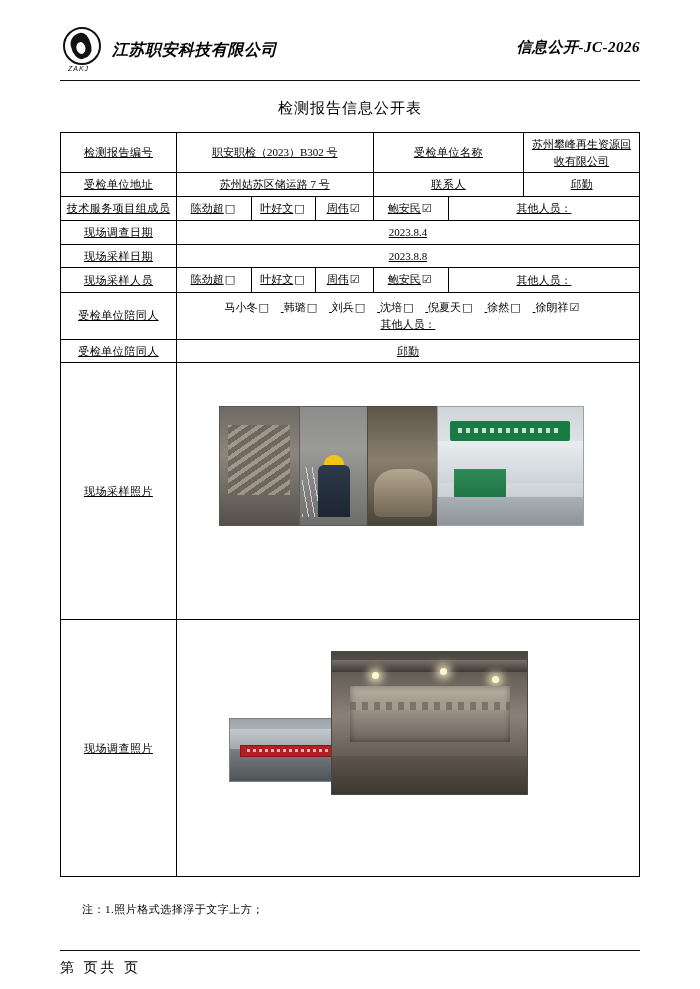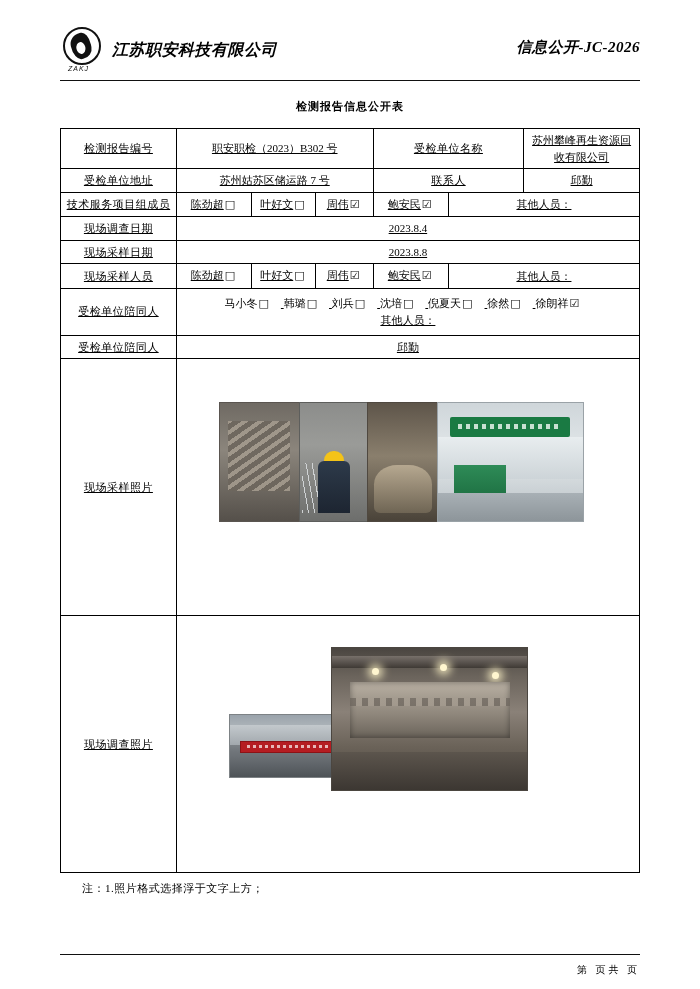--- a/index.html
+++ b/index.html
@@ -81,22 +81,22 @@
     font-size: 15px;
     font-weight: bold;
     letter-spacing: 0.5px;
   }
   .header-rule {
     border-bottom: 1.5px solid #111;
     margin-top: 2px;
   }
   .doc-title {
     text-align: center;
-    font-size: 11px;
-    font-weight: bold;
+    font-size: 15px;
+    font-weight: normal;
     letter-spacing: 1px;
     margin: 18px 0 14px 0;
   }
   
   table.main {
     width: 100%;
     border-collapse: collapse;
     table-layout: fixed;
     font-size: 11px;
     text-decoration: underline;
@@ -264,38 +264,38 @@
   .phF .wall {
     position: absolute; left: 0; top: 34px; width: 100%; height: 42px;
     background: linear-gradient(to bottom,#e8edef,#cdd4d8);
   }
   .phF .floor {
     position: absolute; left: 0; bottom: 0; width: 100%; height: 28px;
     background: linear-gradient(to bottom,#a8b0b5,#8d959a);
   }
   
   .note {
-    margin-top: 8px;
+    margin-top: 25px;
     font-size: 11px;
     letter-spacing: 0.5px;
     padding-left: 22px;
   }
   .footer {
     position: absolute;
     left: 60px;
     right: 60px;
     bottom: 34px;
   }
   .footer-rule {
     border-bottom: 1.2px solid #111;
     margin-bottom: 8px;
   }
   .footer-text {
-    text-align: right;
-    font-size: 10px;
+    text-align: left;
+    font-size: 14px;
     letter-spacing: 3px;
   }
 </style>
 </head>
 <body>
 
 <div class="page">
 
   <div class="header">
     <div class="logo-wrap">

